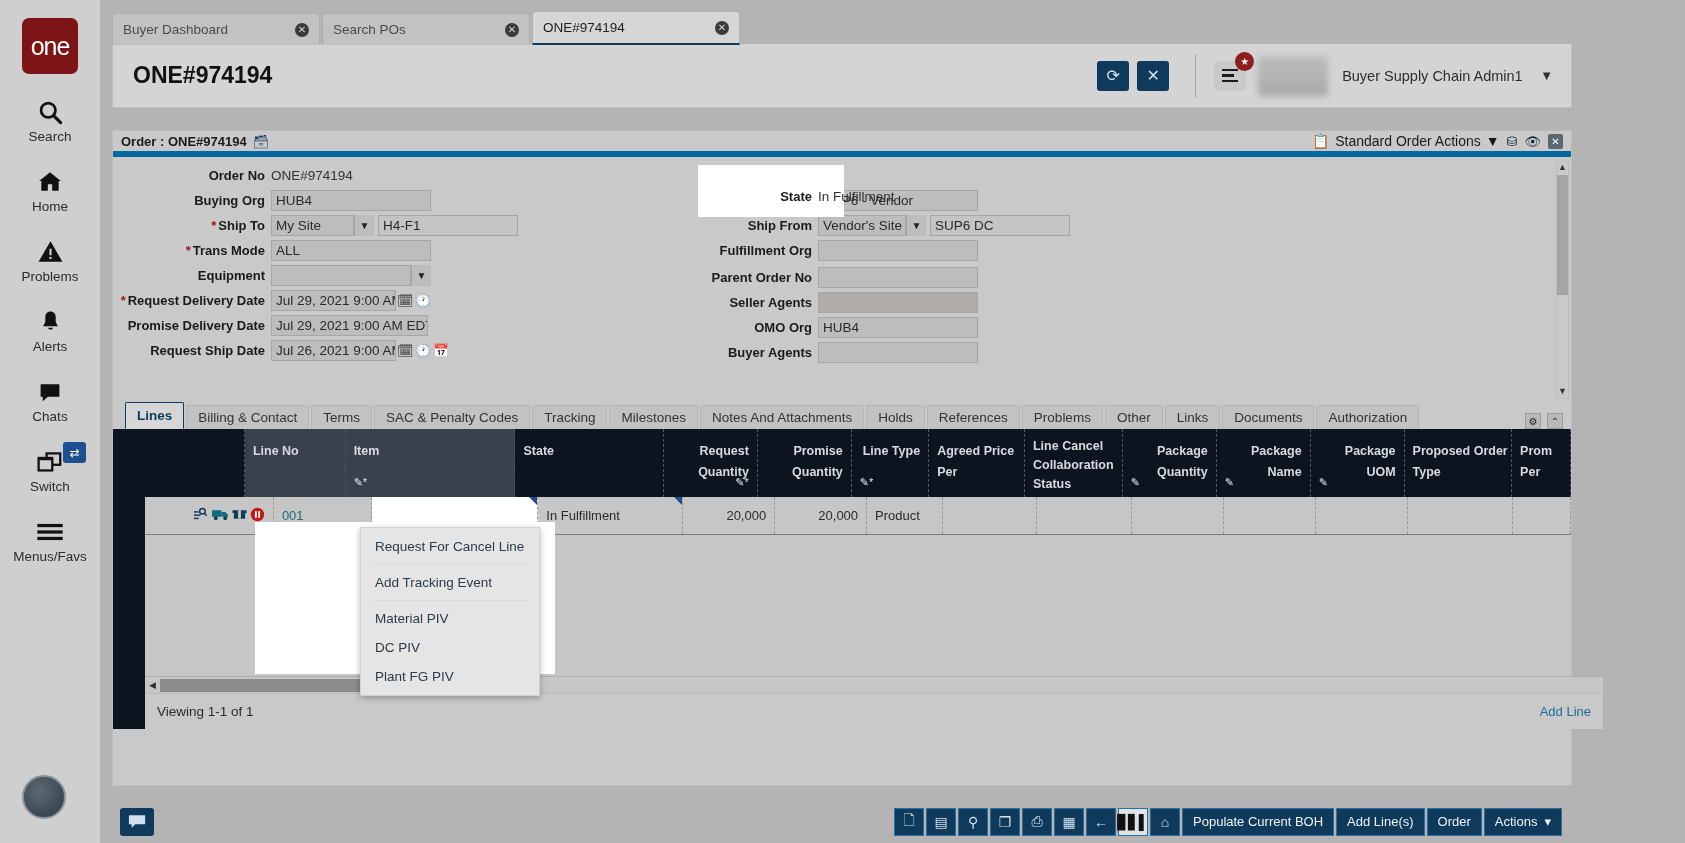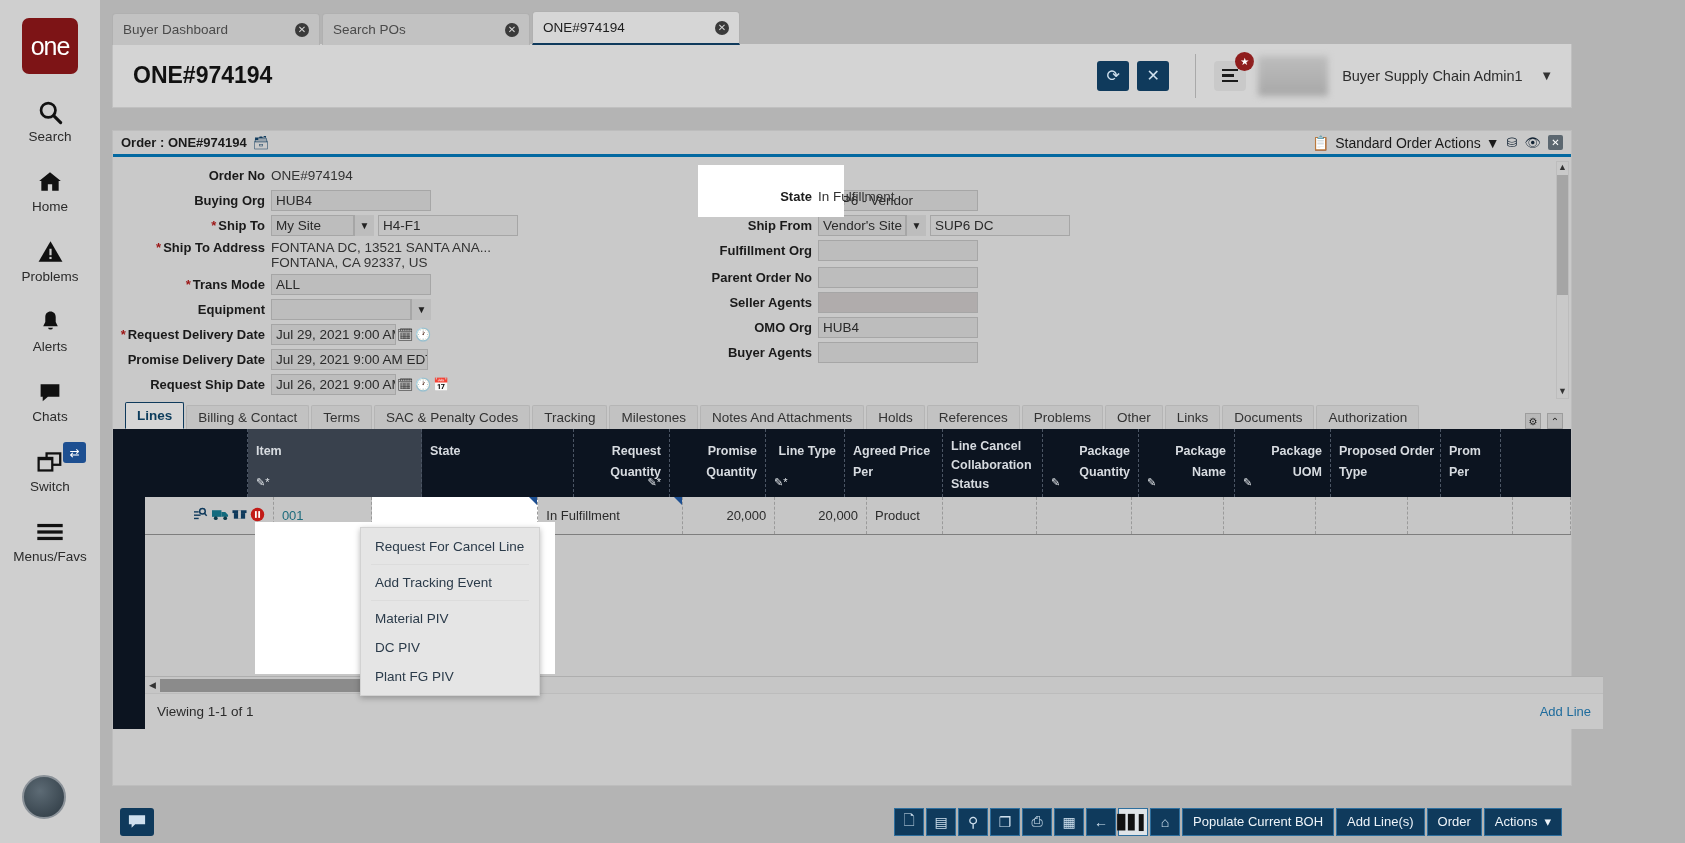--- a/index.html
+++ b/index.html
@@ -82,21 +82,21 @@
     background: linear-gradient(180deg,#bdbdbd,#a8a8a8); filter: blur(3px); border-radius:2px; }
   #username { font-size: 14.5px; color:#2d2d2d; margin-left: 14px; width: 190px; filter: blur(0.45px);}
   #user-caret { margin: 0 18px 0 8px; font-size: 13px; color:#333; cursor:pointer; }
 
   
   #panel {
     position: absolute; left: 112px; top: 130px; width: 1460px; height: 656px;
     background: #c9c9c9; border: 1px solid #bdbdbd;
   }
   #panel-title-row {
-    height: 26px; display:flex; align-items:center; border-bottom: 3px solid #0369a1;
+    height: 26px; display:flex; align-items:center; border-bottom: 6px solid #0369a1;
     padding: 0 8px;
   }
   #panel-title { font-size: 13px; font-weight: bold; color:#1a1a1a; }
   .pt-ico { margin-left: 6px; color:#0f3a5c; font-size: 13px; }
   #panel-title-right { margin-left:auto; display:flex; align-items:center; gap:7px; }
   #tpl-label { font-size: 14px; color:#1a1a1a; display:flex; align-items:center; gap:5px; cursor:pointer;}
   .mini-ico { font-size: 13px; color:#123; cursor:pointer; }
   #x-mini { background:#5c6770; color:#fff; width:15px;height:15px; font-size:10px;
             display:flex;align-items:center;justify-content:center; border-radius:2px;}
 
@@ -354,27 +354,20 @@
         <div class="finput w160">HUB4</div>
       </div>
       <div class="frow">
         <div class="flabel"><span class="req">*</span><span>Ship To</span></div>
         <div class="sel">
           <div class="finput" style="width:83px">My Site</div>
           <div class="caret">▼</div>
         </div>
         <div class="finput light" style="width:140px;margin-left:4px">H4-F1</div>
       </div>
-      <div class="frow" style="align-items:flex-start">
-        <div class="flabel"><span class="req">*</span><span>Ship To Address</span></div>
-        <div class="addr">
-          <div>FONTANA DC, 13521 SANTA ANA...</div>
-          <div>FONTANA, CA 92337, US</div>
-        </div>
-      </div>
       <div class="frow">
         <div class="flabel"><span class="req">*</span><span>Trans Mode</span></div>
         <div class="finput w160">ALL</div>
       </div>
       <div class="frow">
         <div class="flabel">Equipment</div>
         <div class="sel">
           <div class="finput" style="width:140px"></div>
           <div class="caret">▼</div>
         </div>
@@ -499,20 +492,21 @@
       </div>
     <div id="sectabs-right">
       <div class="sq-btn">⚙</div>
       <div class="sq-btn">⌃</div>
     </div>
   </div>
 
   <div id="gridwrap">
     <div id="ghead">
       <div class="gh" style="width:135px"></div>
+      <div class="gh hl" style="width:103px"><span>Line No</span></div>
       <div class="gh hl" style="width:174px"><span>Item</span><span class="ed">✎*</span></div>
       <div class="gh" style="width:152px"><span>State</span></div>
       <div class="gh num" style="width:96px"><span>Request<br>Quantity</span><span class="ed">✎*</span></div>
       <div class="gh num" style="width:96px"><span>Promise<br>Quantity</span></div>
       <div class="gh num" style="width:79px"><span>Line Type</span><span class="ed" style="left:8px;right:auto">✎*</span></div>
       <div class="gh" style="width:98px"><span>Agreed Price<br>Per</span></div>
       <div class="gh" style="width:100px;line-height:19px;padding-top:8px"><span>Line Cancel<br>Collaboration<br>Status</span></div>
       <div class="gh num" style="width:96px"><span>Package<br>Quantity</span><span class="ed" style="left:8px;right:auto">✎</span></div>
       <div class="gh num" style="width:96px"><span>Package<br>Name</span><span class="ed" style="left:8px;right:auto">✎</span></div>
       <div class="gh num" style="width:96px"><span>Package<br>UOM</span><span class="ed" style="left:8px;right:auto">✎</span></div>

